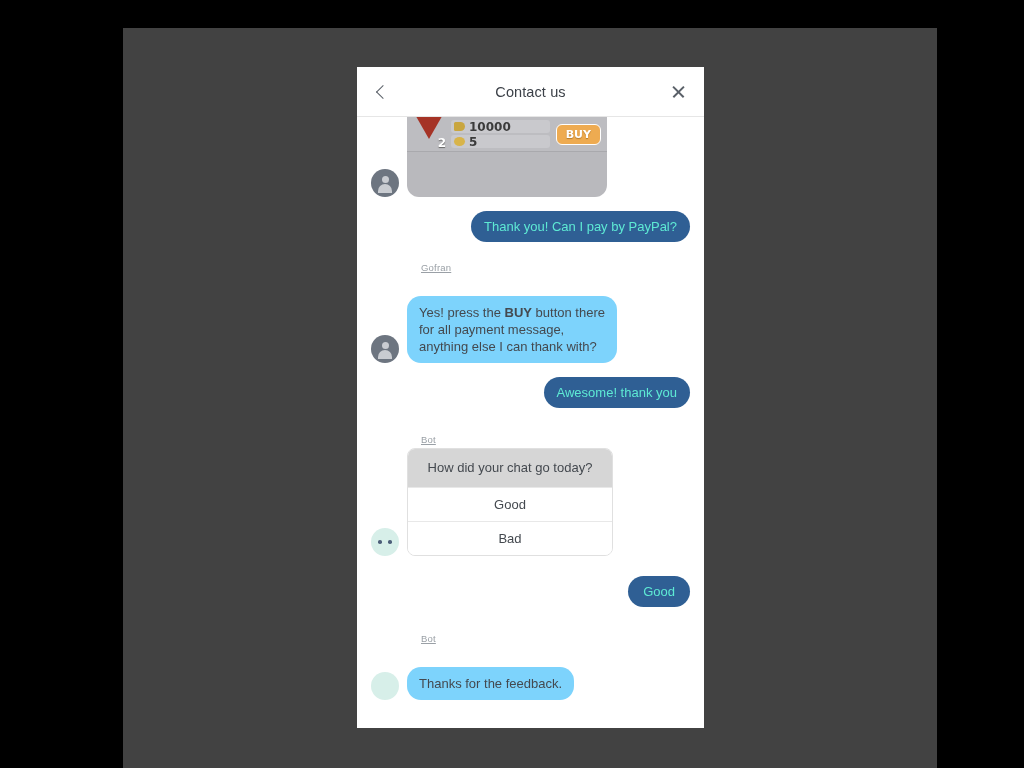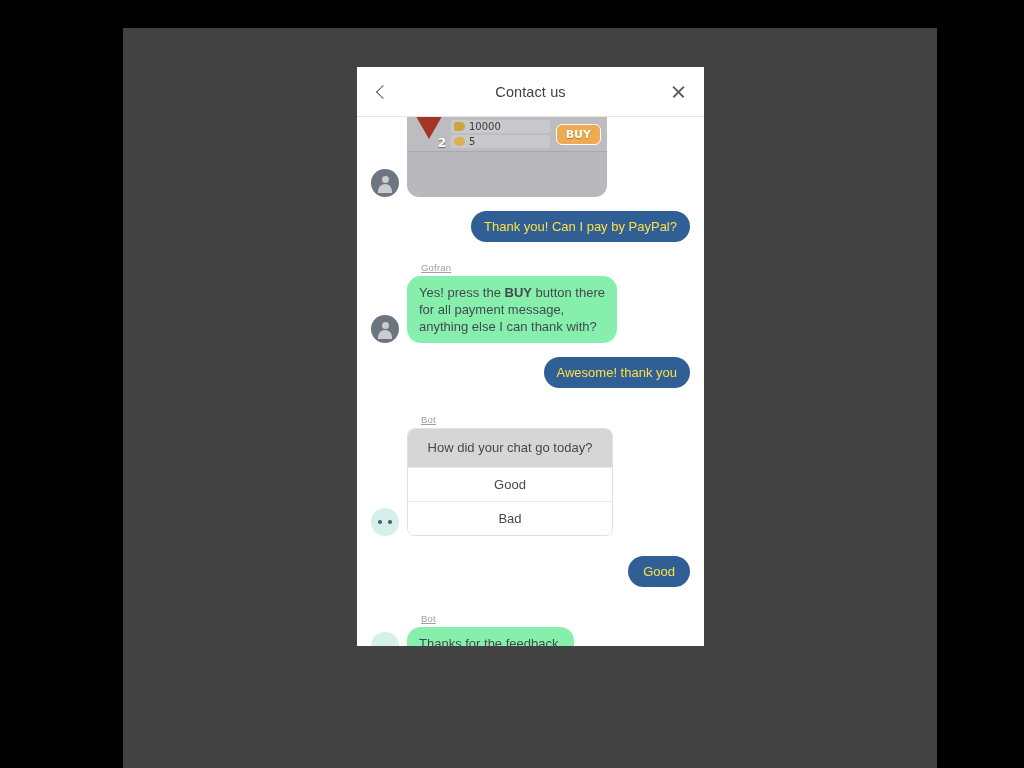--- a/index.html
+++ b/index.html
@@ -28,21 +28,21 @@
     height: 740px;
     background: #424242;
   }
 
   
   .widget {
     position: absolute;
     left: 357px;
     top: 67px;
     width: 347px;
-    height: 579px;
+    height: 661px;
     background: #ffffff;
     display: flex;
     flex-direction: column;
     overflow: hidden;
   }
 
   
   .widget-header {
     position: relative;
     height: 49px;
@@ -156,27 +156,28 @@
   
   .bubble {
     max-width: 212px;
     padding: 8px 12px;
     font-size: 13px;
     line-height: 17px;
     border-radius: 16px;
     word-wrap: break-word;
   }
   .bubble.incoming {
-    background: #86efac;
+    background: #7dd3fc;
     color: #44494f;
     border-radius: 14px;
+    margin-top: 20px;
   }
   .bubble.outgoing {
     background: #2f5f94;
-    color: #fde047;
+    color: #5eead4;
     border-radius: 16px;
     padding: 7px 13px;
   }
   .bubble.outgoing.short { padding: 7px 15px; }
 
   
   .image-bubble {
     width: 200px;
     height: 80px;
     border-radius: 0 0 12px 12px;
@@ -233,22 +234,22 @@
     gap: 4px;
   }
   .cost-icon {
     width: 11px; height: 9px;
     border-radius: 50%;
     background: #d8b44a;
     flex: 0 0 11px;
   }
   .cost-icon.key { border-radius: 2px 6px 6px 2px; background: #c9a63f; }
   .cost-val {
-    font-size: 10px;
-    font-weight: normal;
+    font-size: 12px;
+    font-weight: bold;
     color: #3b3b3b;
     font-family: "DejaVu Sans", sans-serif;
   }
   .buy-btn {
     flex: 0 0 auto;
     margin: 0 6px 0 6px;
     background: #eda košil;
     background: #eeab51;
     border: 1.5px solid #ffffff;
     border-radius: 6px;

